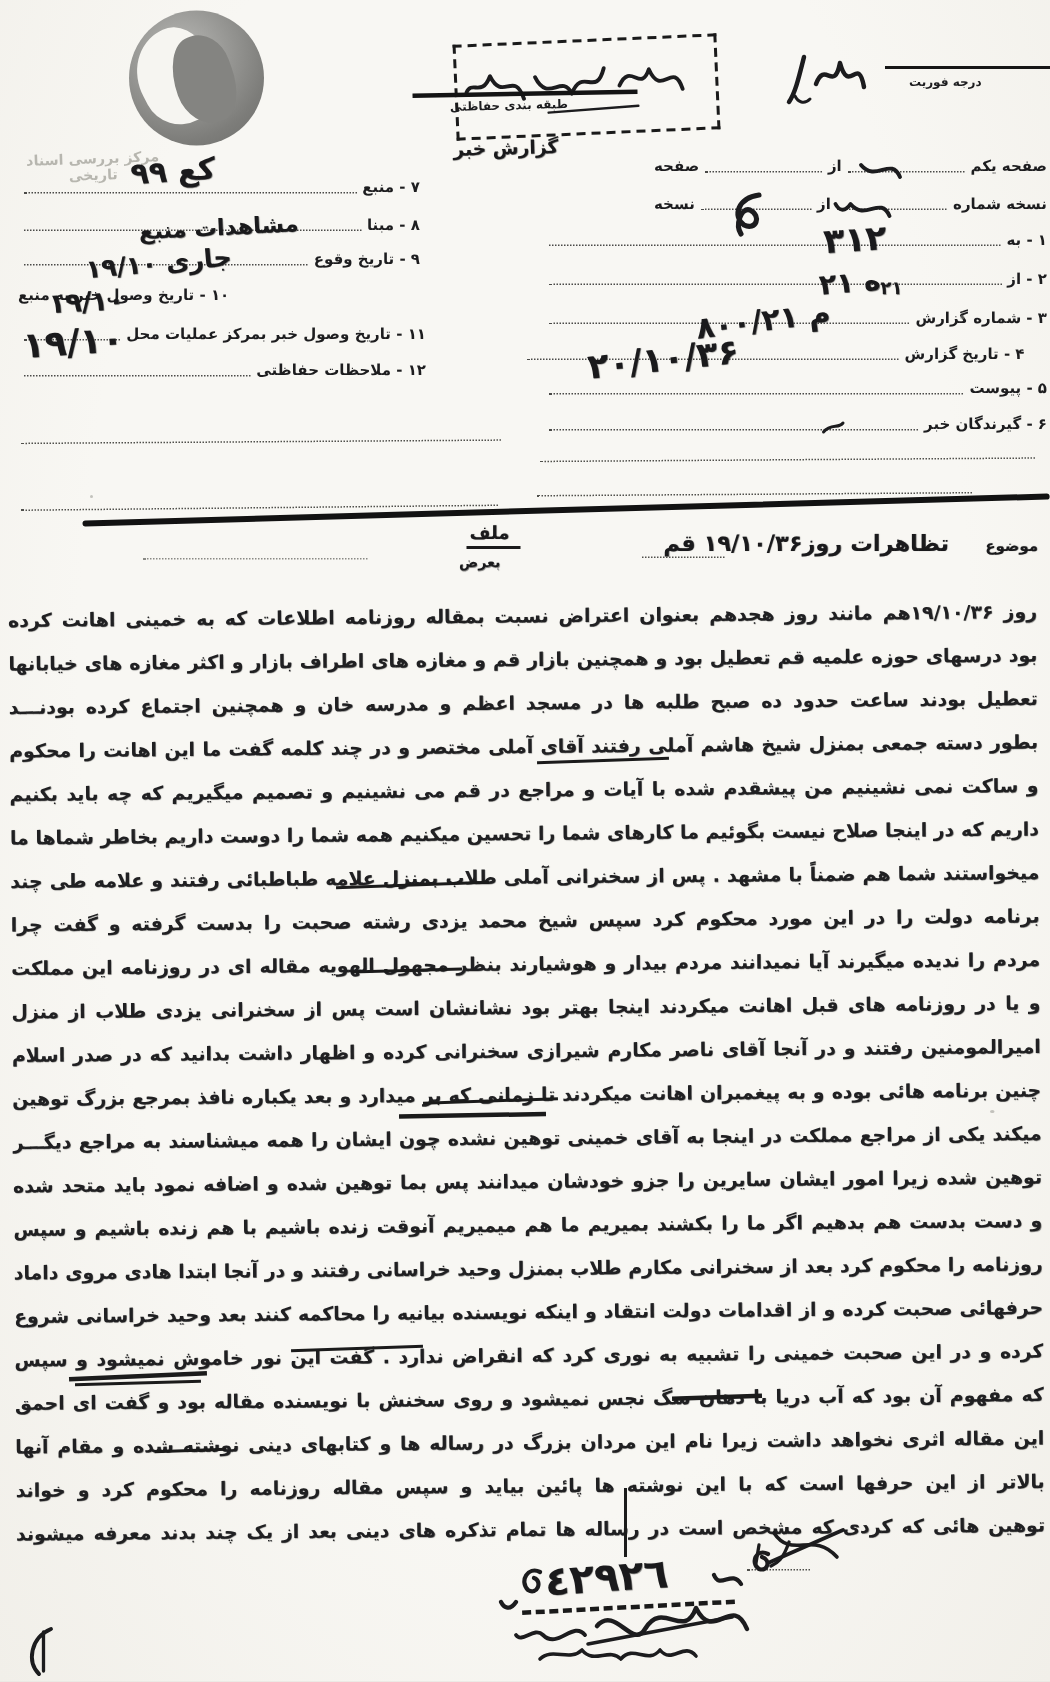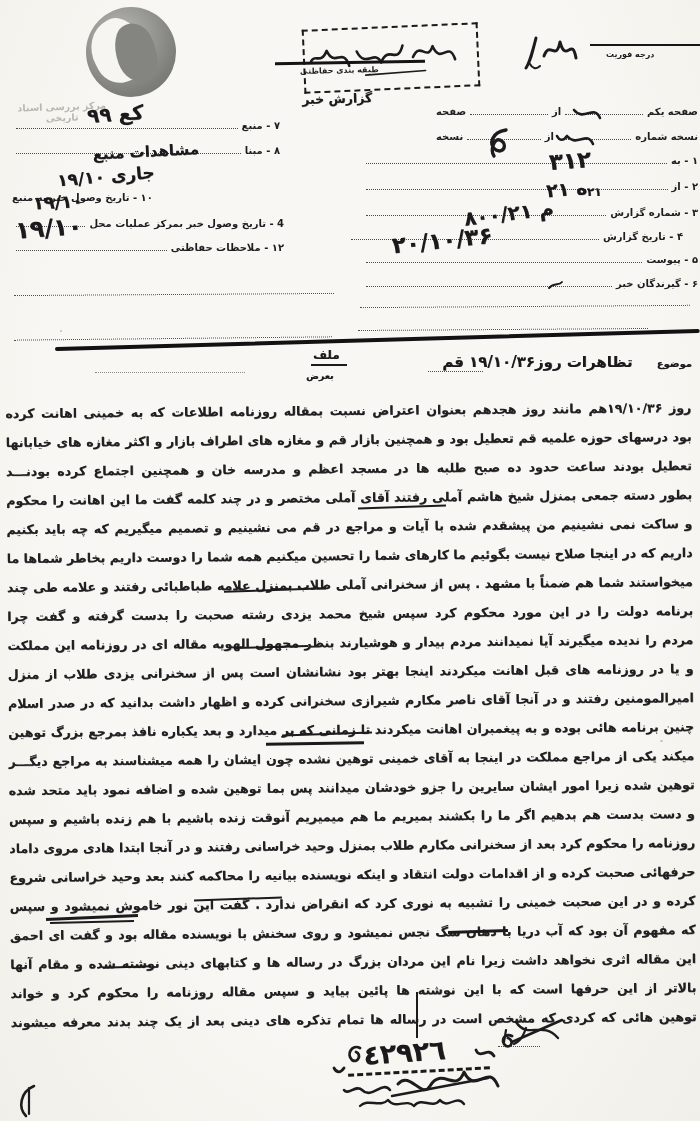--- a/index.html
+++ b/index.html
@@ -125,26 +125,30 @@
   </svg>
 
   <div class="frow abs" style="left:12px;top:118px;width:268px;">
     <span class="pl">۷ - منبع</span>
       <span class="leader"></span>
   </div>
   <div class="frow abs" style="left:12px;top:143px;width:268px;">
     <span class="pl">۸ - مبنا</span>
       <span class="leader"></span>
   </div>
+  <div class="frow abs" style="left:12px;top:166px;width:268px;">
+    <span class="pl">۹ - تاریخ وقوع</span>
+      <span class="leader"></span>
+  </div>
   <div class="frow abs" style="left:12px;top:192px;width:272px;flex-direction:column;">
     <span class="pl">۱۰ - تاریخ وصول خبر به منبع</span>
       <span class="leader"></span>
   </div>
   <div class="frow abs" style="left:12px;top:216px;width:272px;">
-    <span class="pl">4 - تاریخ وصول خبر بمرکز عملیات محل</span>
+    <span class="pl">۱۱ - تاریخ وصول خبر بمرکز عملیات محل</span>
       <span class="leader"></span>
   </div>
   <div class="frow abs" style="left:12px;top:240px;width:272px;">
     <span class="pl">۱۲ - ملاحظات حفاظتی</span>
       <span class="leader"></span>
   </div>
 
   <div class="abs hw" style="left:86px;top:100px;font-size:20px;transform:rotate(-4deg);letter-spacing:3px;">۹۹ کع</div>
   <div class="abs hw" style="left:92px;top:140px;font-size:15px;transform:rotate(-3deg);">مشاهدات منبع</div>
   <div class="abs hw" style="left:56px;top:162px;font-size:17px;transform:rotate(-5deg);letter-spacing:2px;">۱۹/۱۰ جاری</div>

